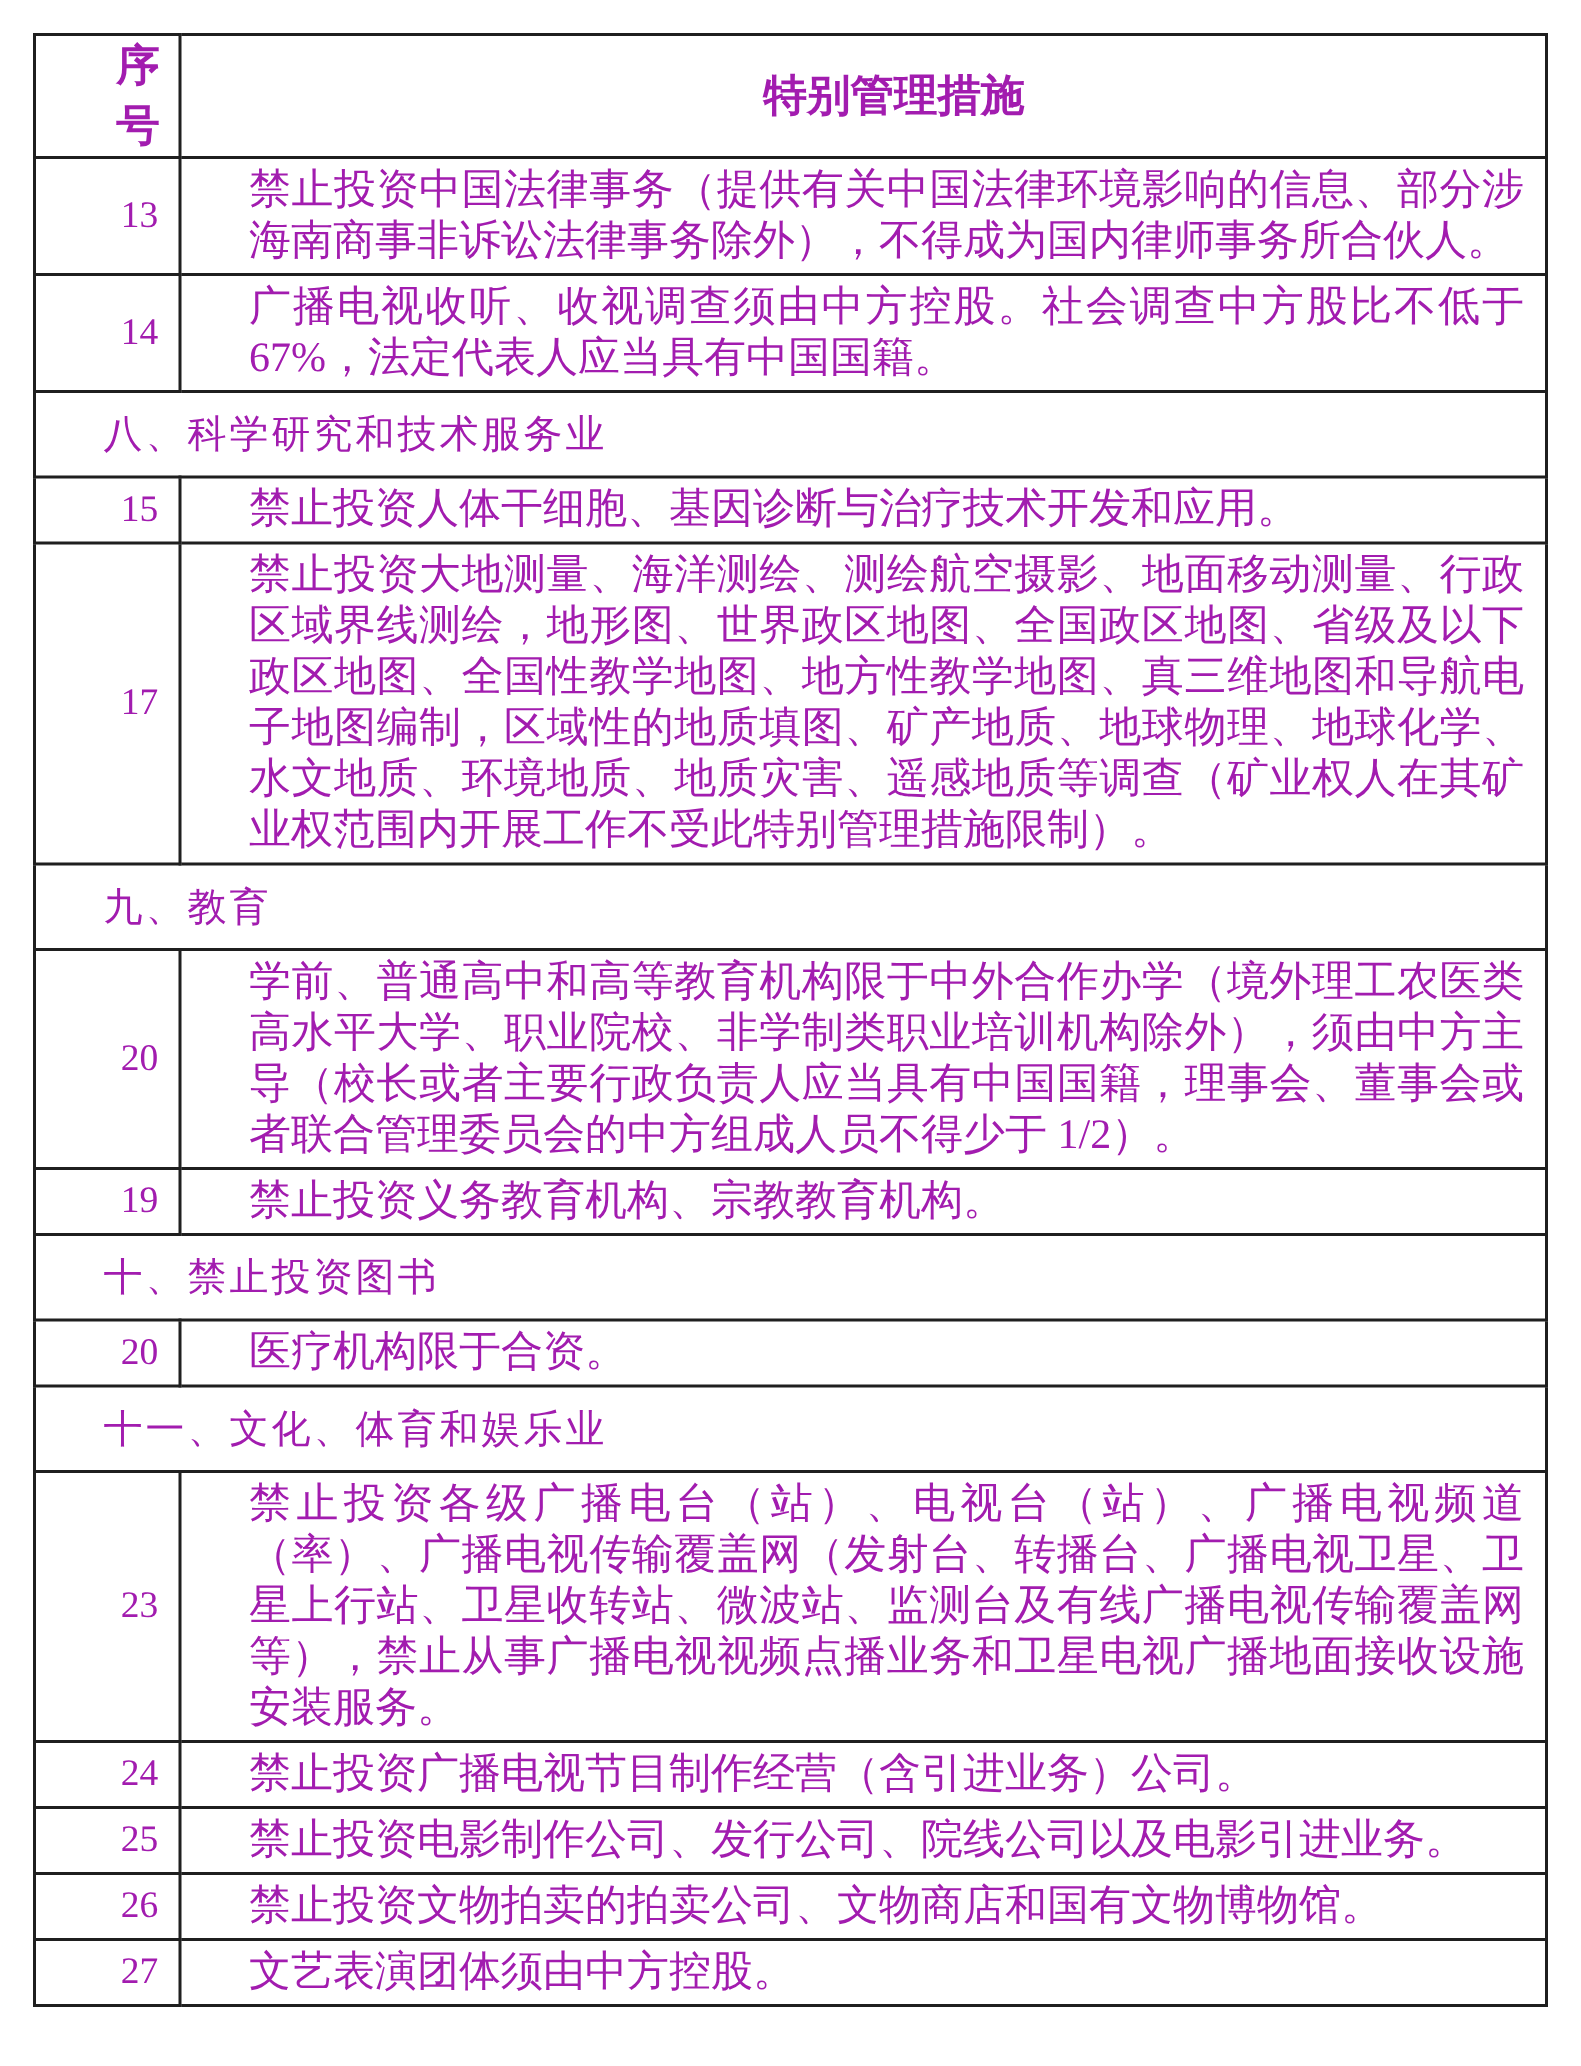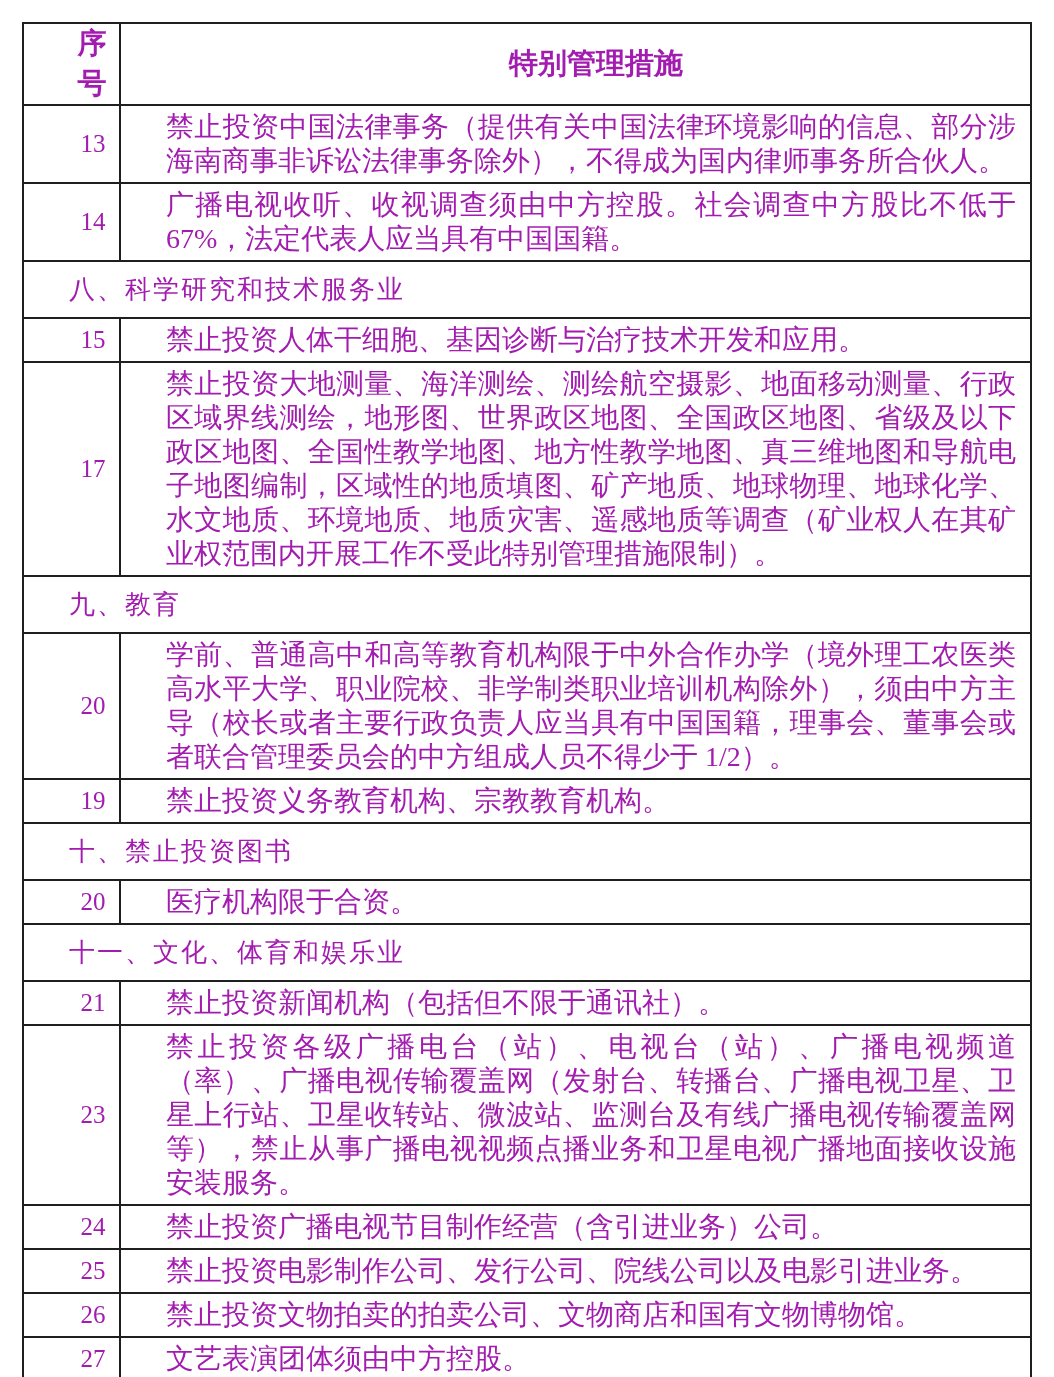--- a/index.html
+++ b/index.html
@@ -109,24 +109,20 @@
         <td class="cell-section" colspan="2">十、禁止投资图书</td>
       </tr>
       <tr>
         <td class="cell-no">20</td>
         <td class="cell-text">医疗机构限于合资。</td>
       </tr>
       <tr>
         <td class="cell-section" colspan="2">十一、文化、体育和娱乐业</td>
       </tr>
       <tr>
-        <td class="cell-no">21</td>
-        <td class="cell-text">禁止投资新闻机构（包括但不限于通讯社）。</td>
-      </tr>
-      <tr>
         <td class="cell-no">23</td>
         <td class="cell-text">禁止投资各级广播电台（站）、电视台（站）、广播电视频道（率）、广播电视传输覆盖网（发射台、转播台、广播电视卫星、卫星上行站、卫星收转站、微波站、监测台及有线广播电视传输覆盖网等），禁止从事广播电视视频点播业务和卫星电视广播地面接收设施安装服务。</td>
       </tr>
       <tr>
         <td class="cell-no">24</td>
         <td class="cell-text">禁止投资广播电视节目制作经营（含引进业务）公司。</td>
       </tr>
       <tr>
         <td class="cell-no">25</td>
         <td class="cell-text">禁止投资电影制作公司、发行公司、院线公司以及电影引进业务。</td>

